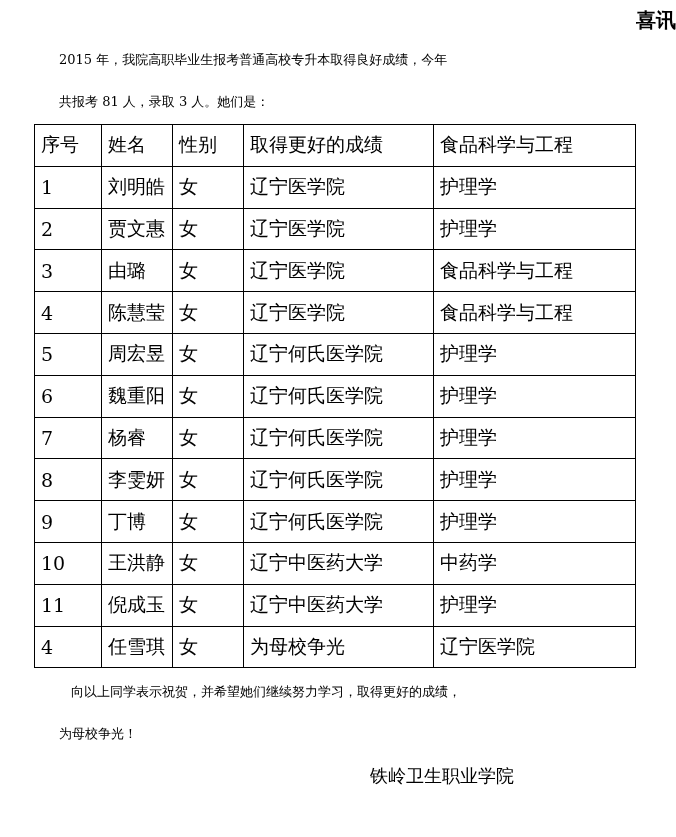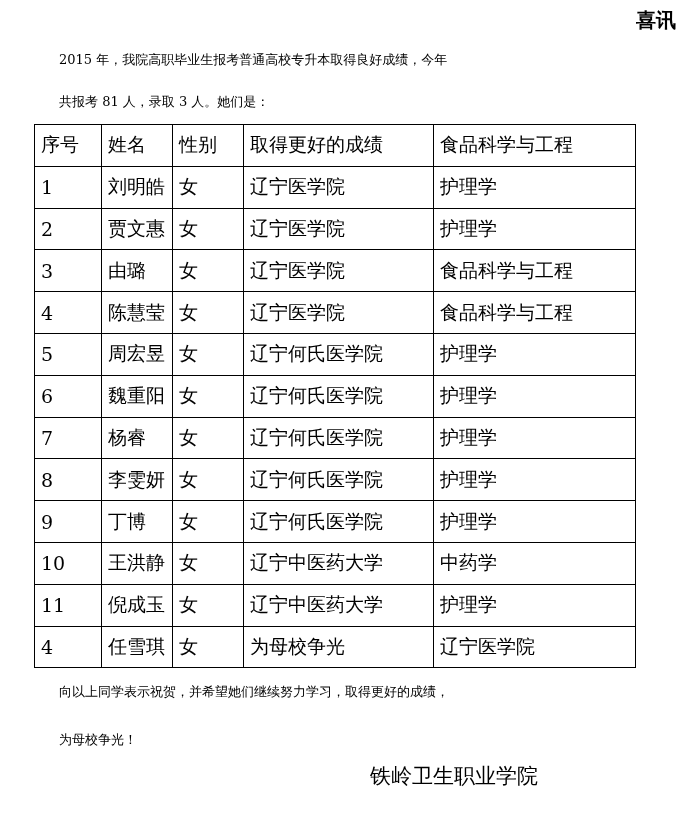--- a/index.html
+++ b/index.html
@@ -27,26 +27,26 @@
   }
   .para-line {
     position: absolute;
     left: 59px;
     font-size: 13px;
     line-height: 24px;
     white-space: nowrap;
   }
   #intro-line1 { top: 48px; }
   #intro-line2 { top: 90px; }
-  #closing-line1 { top: 680px; }
-  #closing-line2 { top: 722px; margin-top: 6px; }
+  #closing-line1 { top: 680px; margin-left: 12px; }
+  #closing-line2 { top: 722px; }
   .sig {
     position: absolute;
     left: 370px;
-    font-size: 21px;
+    font-size: 18px;
     line-height: 24px;
     white-space: nowrap;
     font-family: Liberation Serif, serif;
   }
   #signature-org { top: 764px; }
   #signature-date { top: 848px; }
 
   table.roster {
     position: absolute;
     left: 34px;

